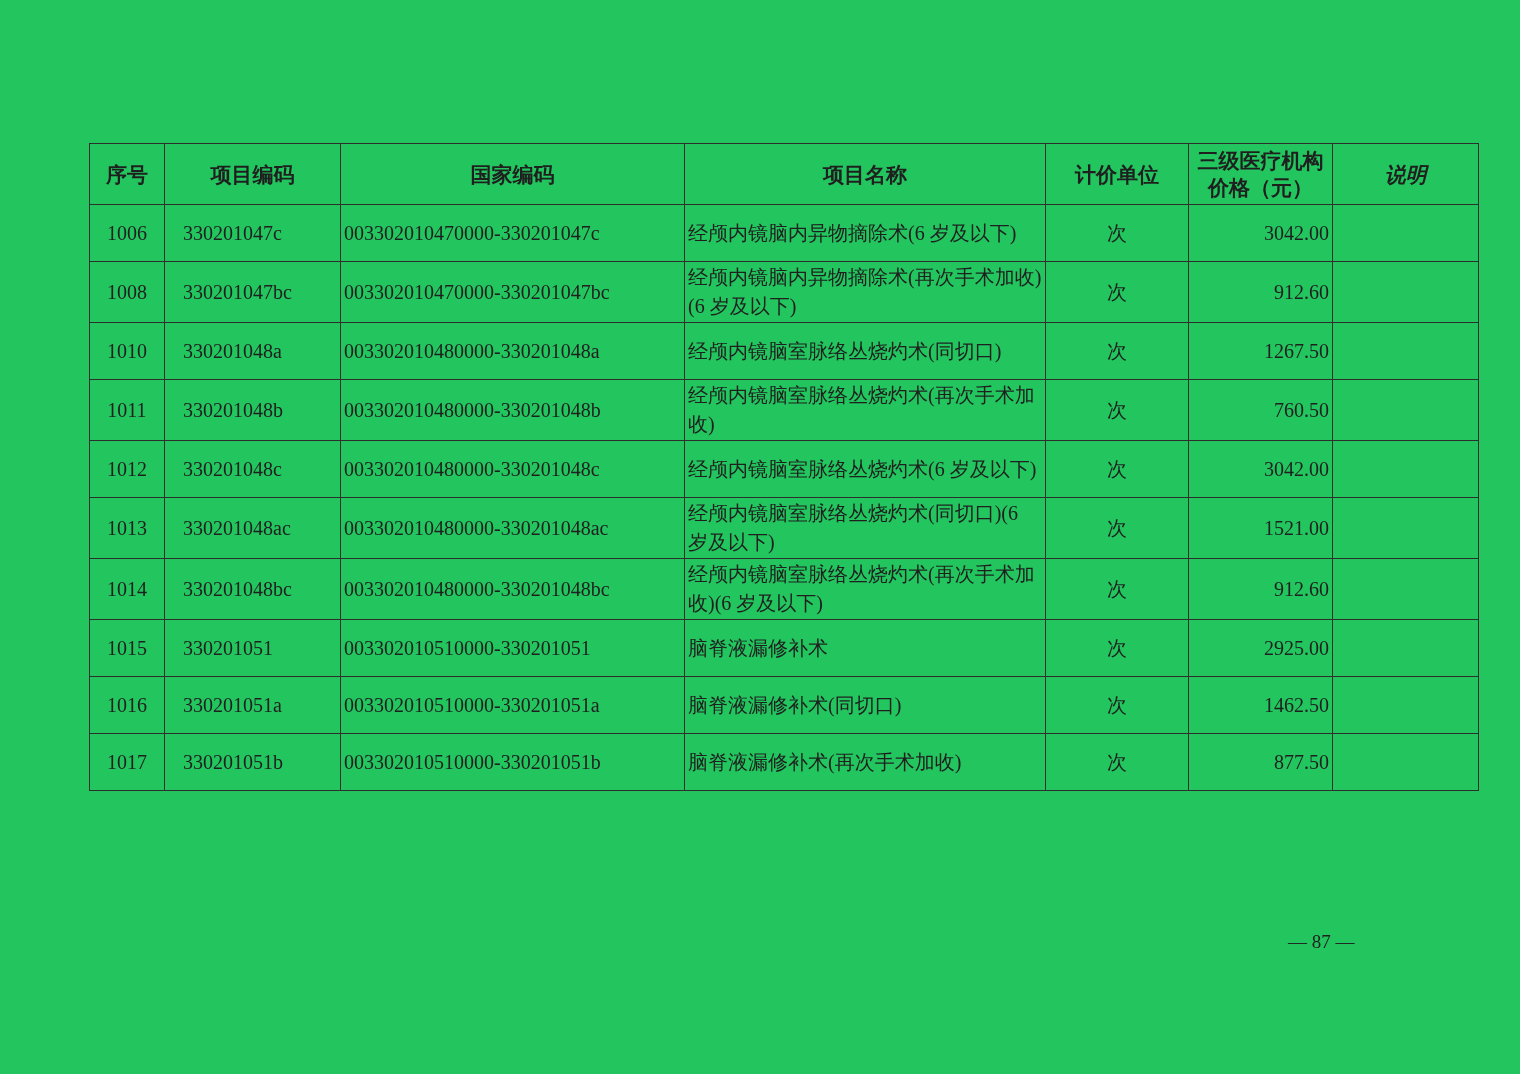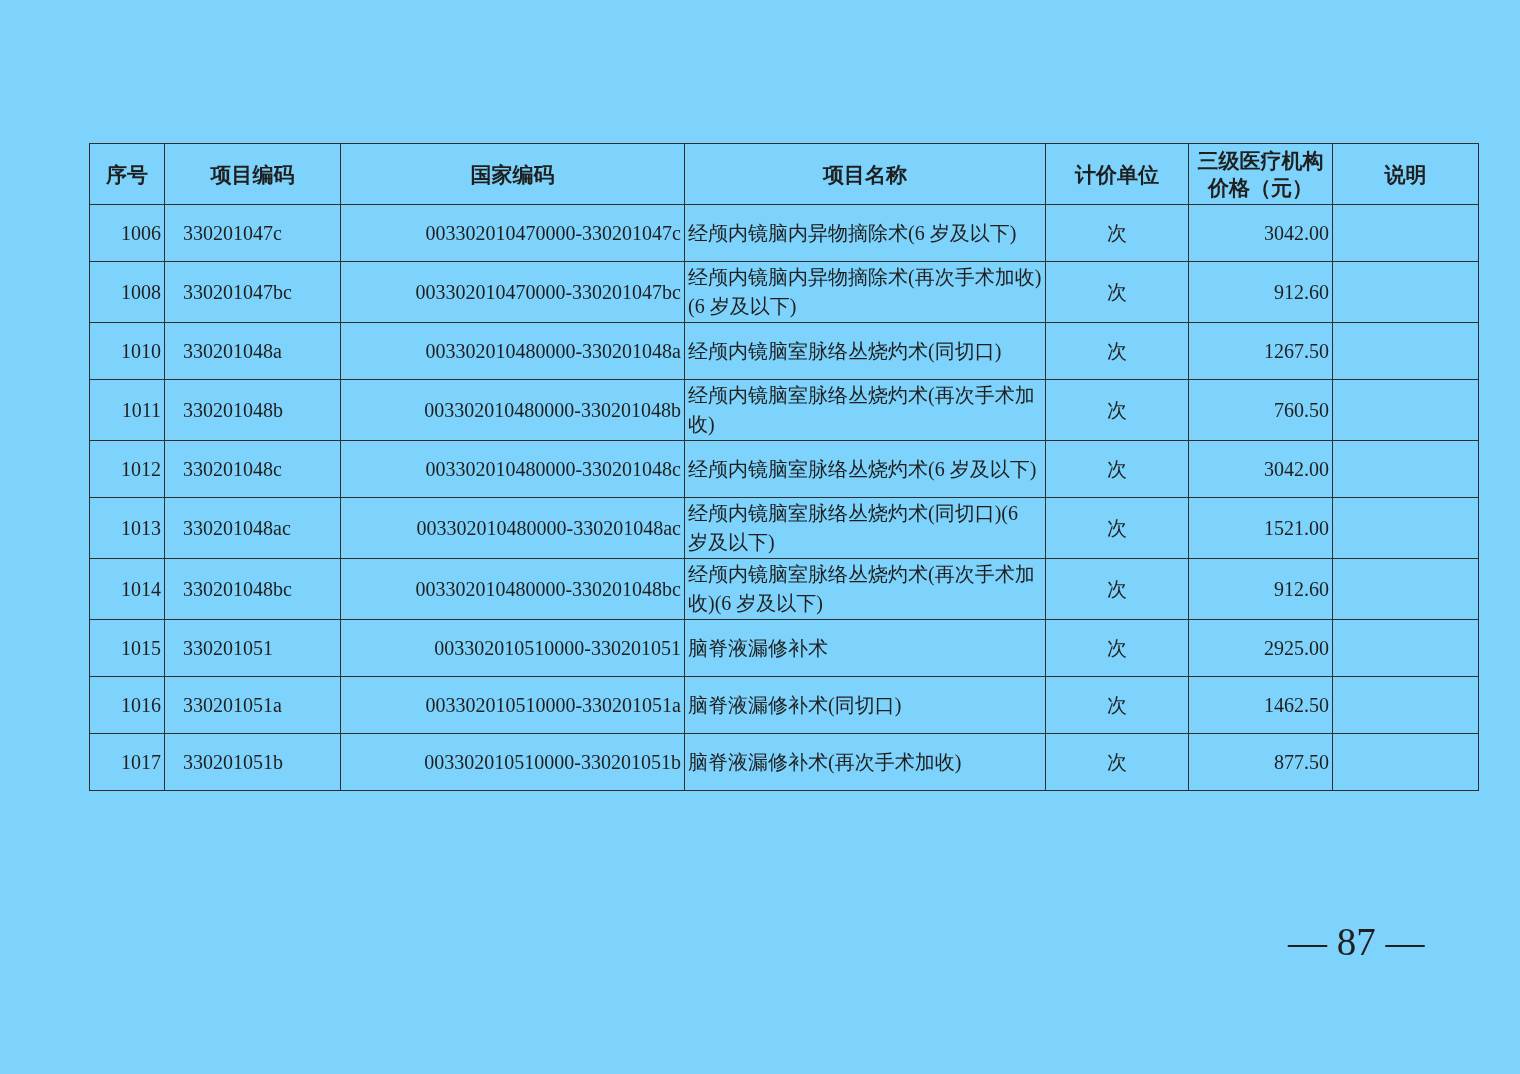--- a/index.html
+++ b/index.html
@@ -11,21 +11,21 @@
     position: relative;
     width: 1520px;
     height: 1074px;
     font-family: "Liberation Serif", "DejaVu Serif", serif;
     color: #1f1f1f;
     overflow: hidden;
   }
   .page {
     position: absolute;
     inset: 0;
-    background: #7dd3fc;
+    background: #22c55e;
   }
   table.price-table {
     position: absolute;
     left: 89px;
     top: 143px;
     width: 1354px;
     border-collapse: collapse;
     table-layout: fixed;
   }
   .price-table th, .price-table td {
@@ -48,32 +48,32 @@
     font-size: 20px;
     line-height: 29px;
     padding: 1px 3px;
   }
   th.col-seq          { width: 70px; }
   th.col-item_code    { width: 171px; }
   th.col-national_code{ width: 339px; }
   th.col-name         { width: 356px; margin-left: 28px; }
   th.col-unit         { width: 138px; }
   th.col-price        { width: 139px; }
-  th.col-note         { width: 141px; }
-  td.col-seq   { text-align: right; }
+  th.col-note         { width: 141px; font-style: italic; }
+  td.col-seq   { text-align: center; }
   td.col-unit  { text-align: center; }
   td.col-price { text-align: right; }
   td.col-item_code     { text-align: left; padding-left: 18px; }
-  td.col-national_code { text-align: right; padding-left: 3px; margin-top: 28px; }
+  td.col-national_code { text-align: left; padding-left: 3px; margin-top: 28px; }
   td.col-name          { text-align: left; padding-left: 3px; padding-right: 3px; }
   .page-number {
     position: absolute;
     left: 1288px;
     top: 926px;
-    font-size: 39px;
+    font-size: 19px;
     line-height: 32px;
     color: #1f1f1f;
     white-space: pre;
   }
 </style>
 </head>
 <body>
 
 <div class="page">
 

